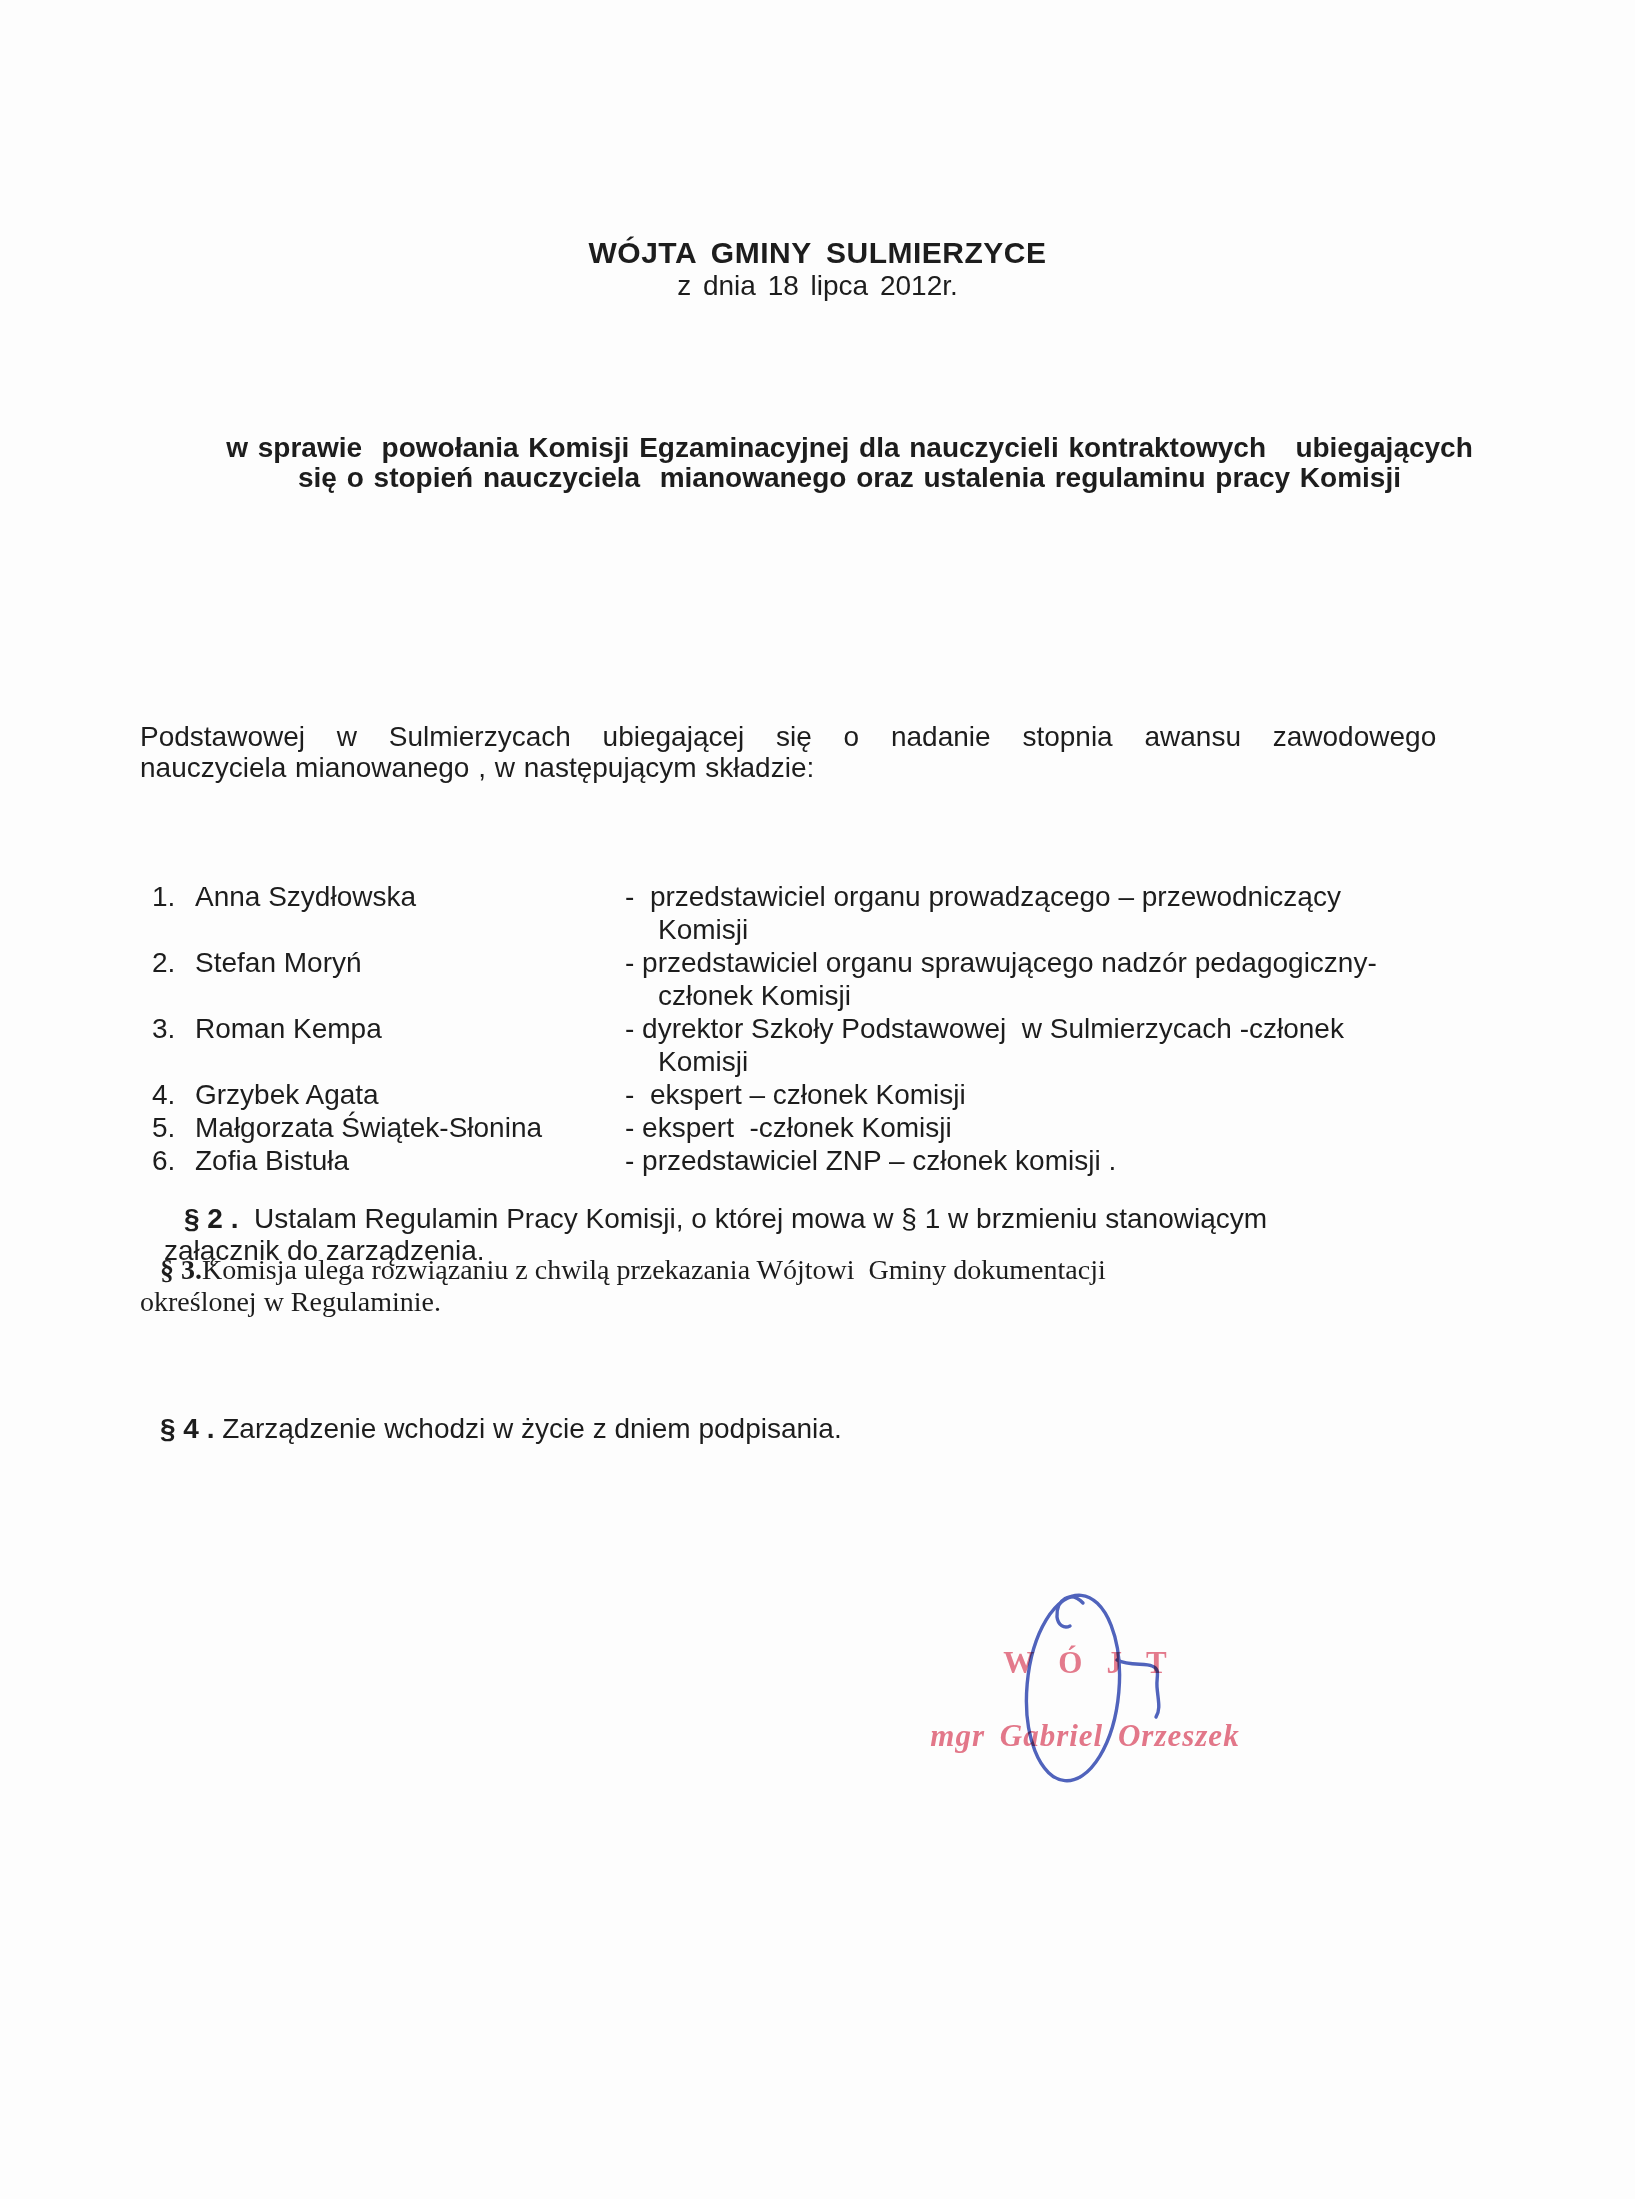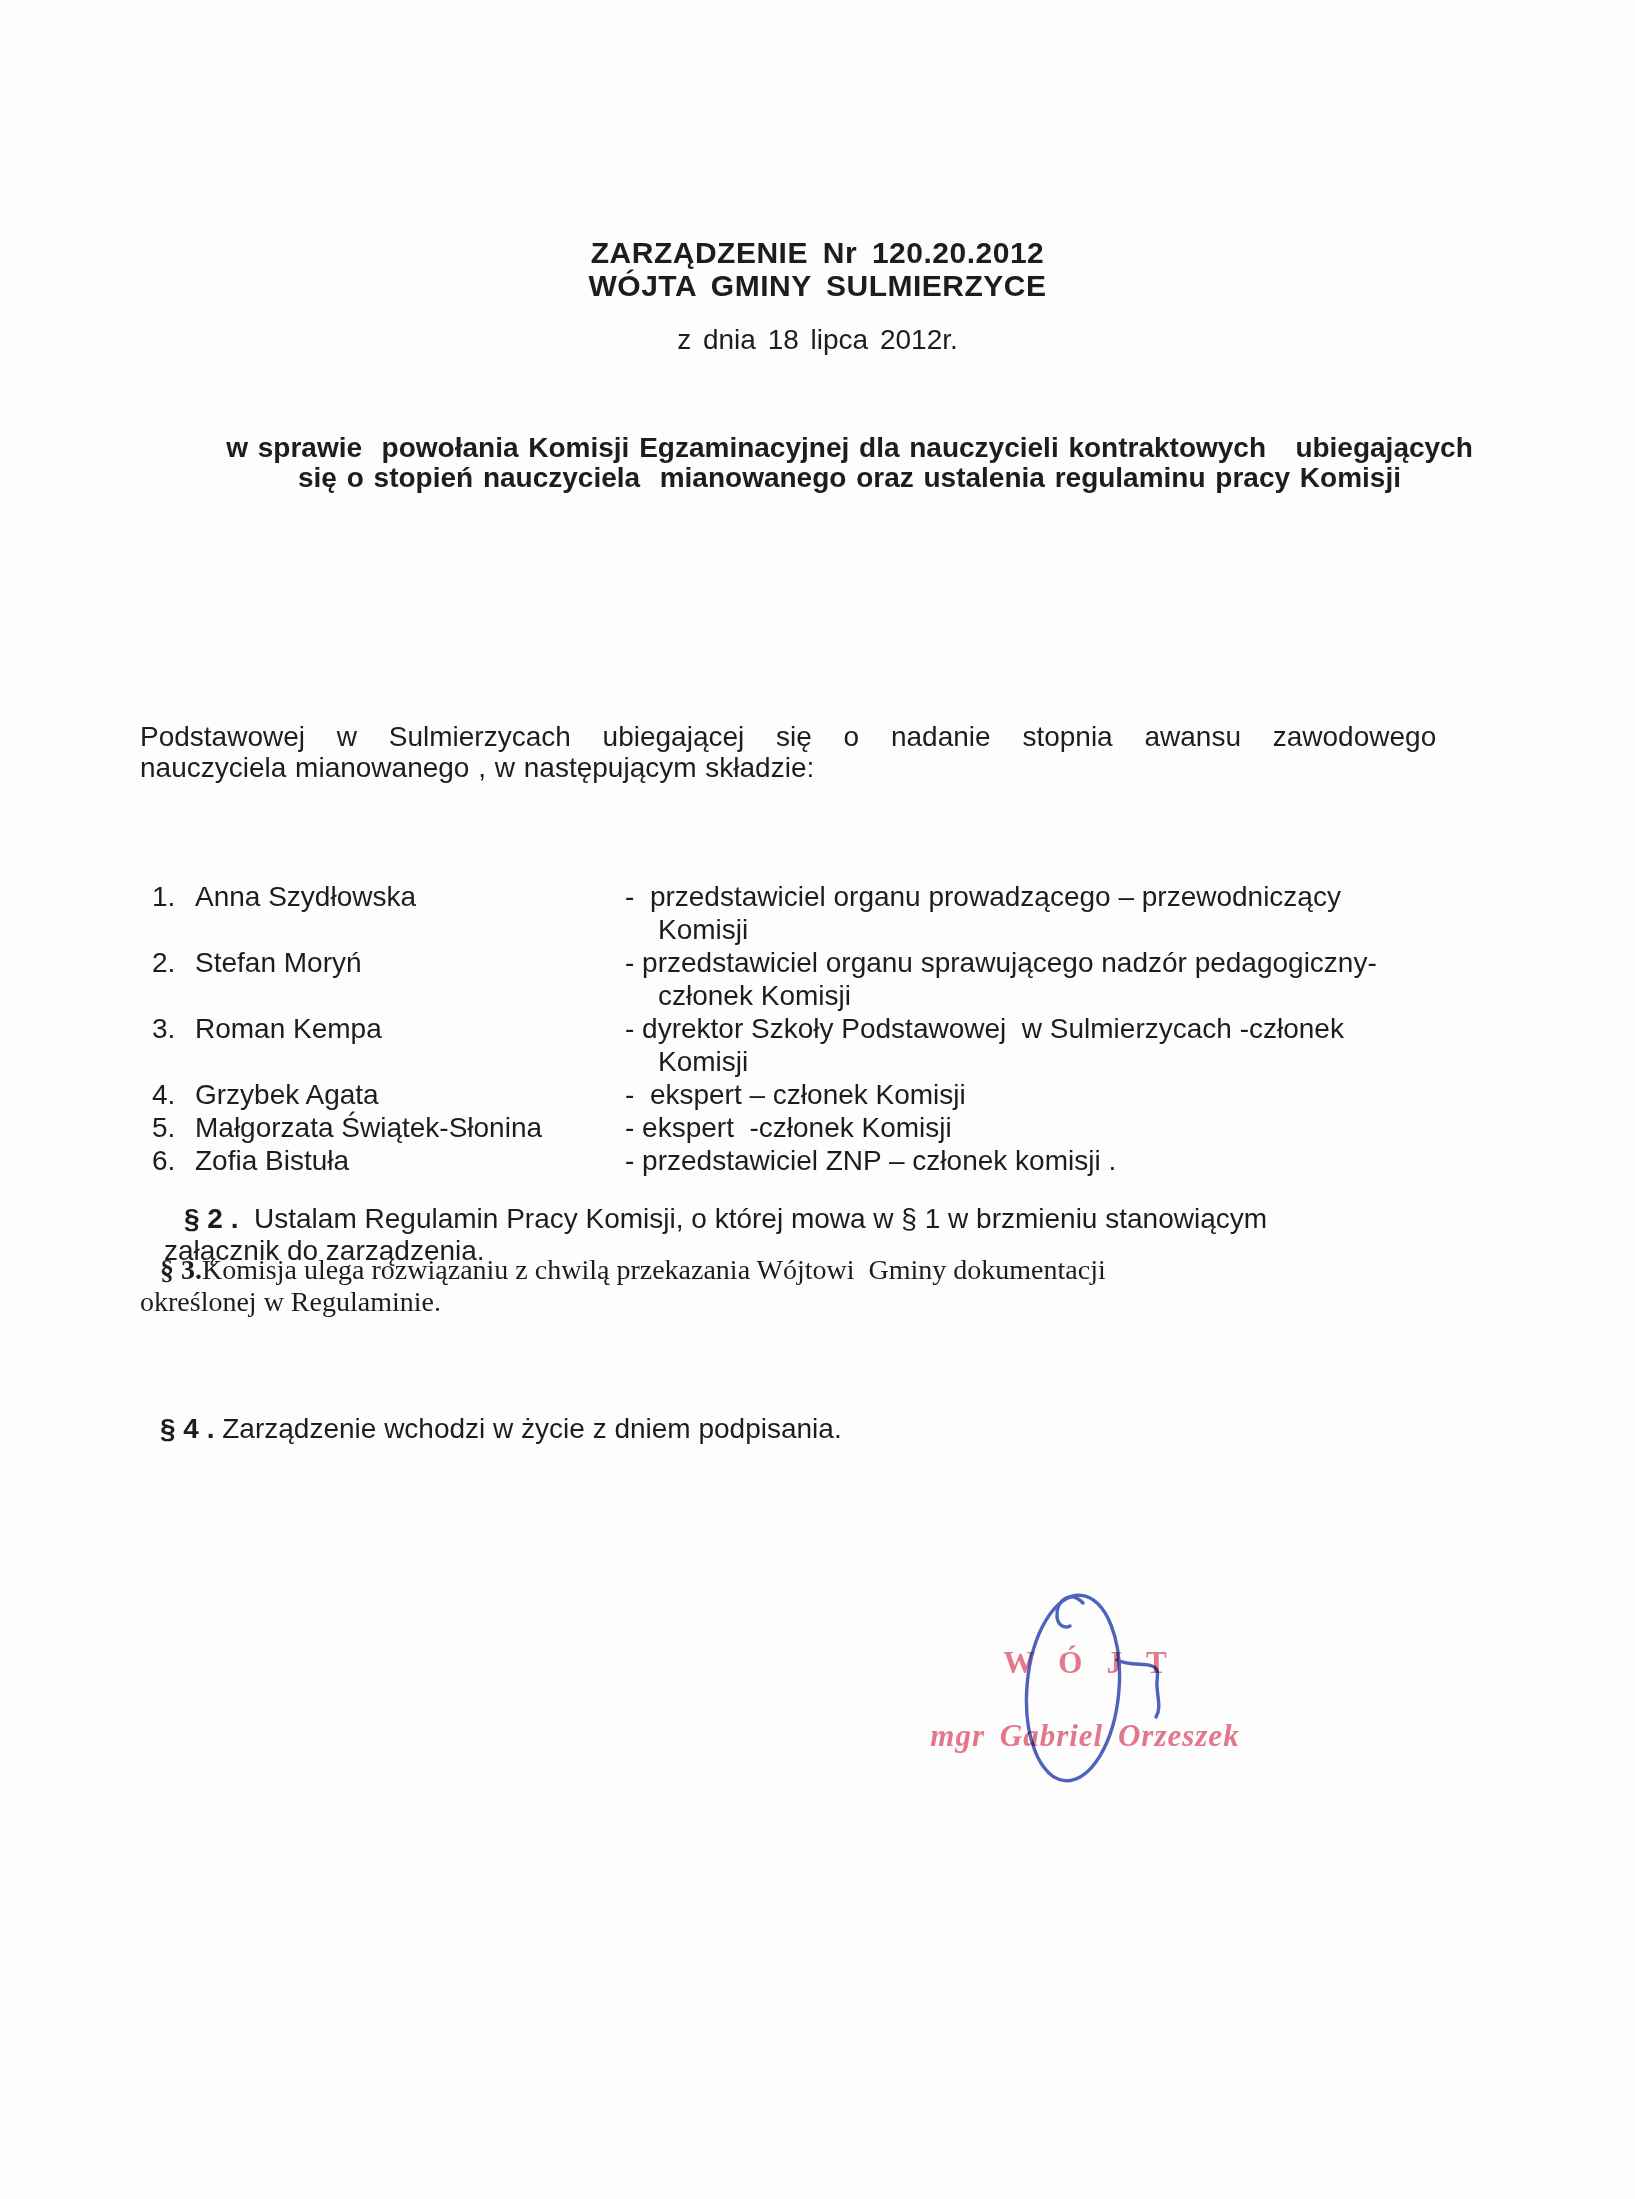--- a/index.html
+++ b/index.html
@@ -11,21 +11,21 @@
     color:#1d1d1d;
     font-size:28px;
     overflow:hidden;
   }
   .abs{position:absolute;}
   .pre{white-space:pre-wrap;}
   .bold{font-weight:bold;}
 
   .title-block{top:236px;left:0;width:1635px;text-align:center;line-height:33px;}
   .title-line-main{font-weight:bold;font-size:30px;word-spacing:6px;letter-spacing:0.5px;}
-  .title-line-date{font-size:28px;word-spacing:4px;margin-top:21px;}
+  .title-line-date{font-size:28px;word-spacing:4px;}
 
   .subject{top:433px;left:0;width:1635px;text-align:center;font-weight:bold;line-height:30px;word-spacing:2px;margin-left:32px;}
 
   .legal{top:556px;left:140px;width:1330px;line-height:32.5px;text-indent:122px;}
 
   .par1{top:721px;left:140px;width:1330px;line-height:31px;}
   .par1 .l0{text-indent:20px;word-spacing:13px;}
   .par1 .l1{word-spacing:24px;}
   .par1 .l2{word-spacing:1px;}
 
@@ -51,21 +51,20 @@
     font-size:31px;letter-spacing:1px;word-spacing:6px;opacity:0.9;
   }
   .sig-svg{top:1578px;left:1005px;width:170px;height:215px;mix-blend-mode:multiply;}
 </style>
 </head>
 <body>
 
 <div class="page">
 
   <div class="abs title-block">
-    <div class="title-line-main">ZARZĄDZENIE  Nr  120.20.2012</div>
     <div class="title-line-main">WÓJTA  GMINY  SULMIERZYCE</div>
     <div class="title-line-date">z dnia  18 lipca  2012r.</div>
   </div>
 
   <div class="abs subject pre">w sprawie  powołania Komisji Egzaminacyjnej dla nauczycieli kontraktowych   ubiegających
 się o stopień nauczyciela  mianowanego oraz ustalenia regulaminu pracy Komisji</div>
 
 
   <div class="abs par1">
     <div class="l1 pre">Podstawowej w Sulmierzycach ubiegającej się o nadanie stopnia awansu zawodowego</div>

